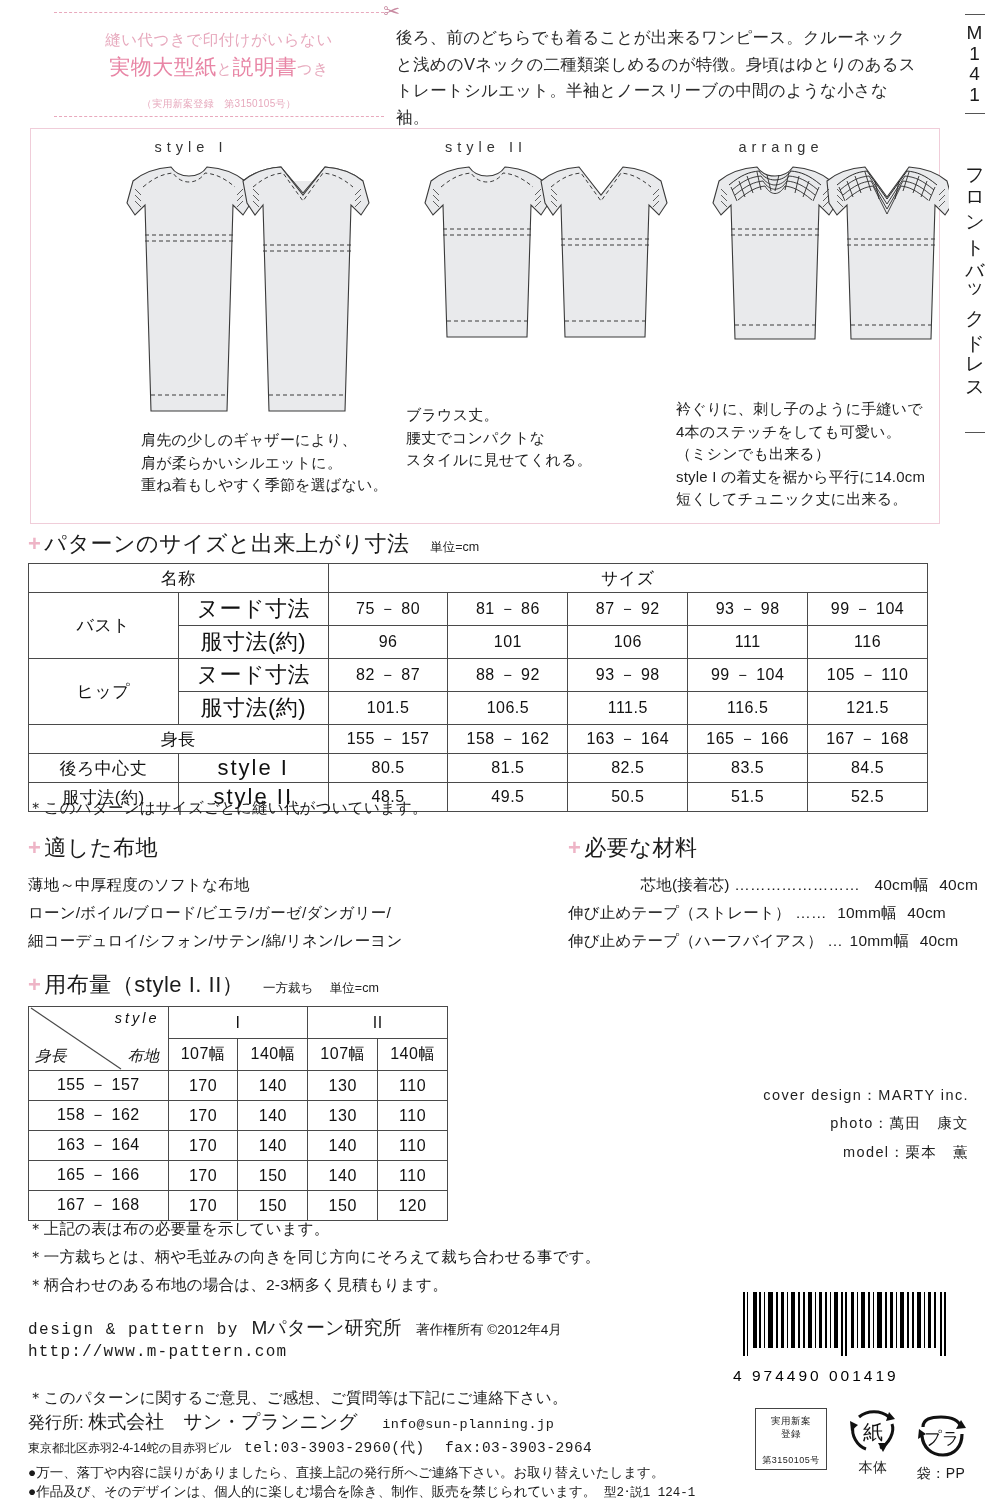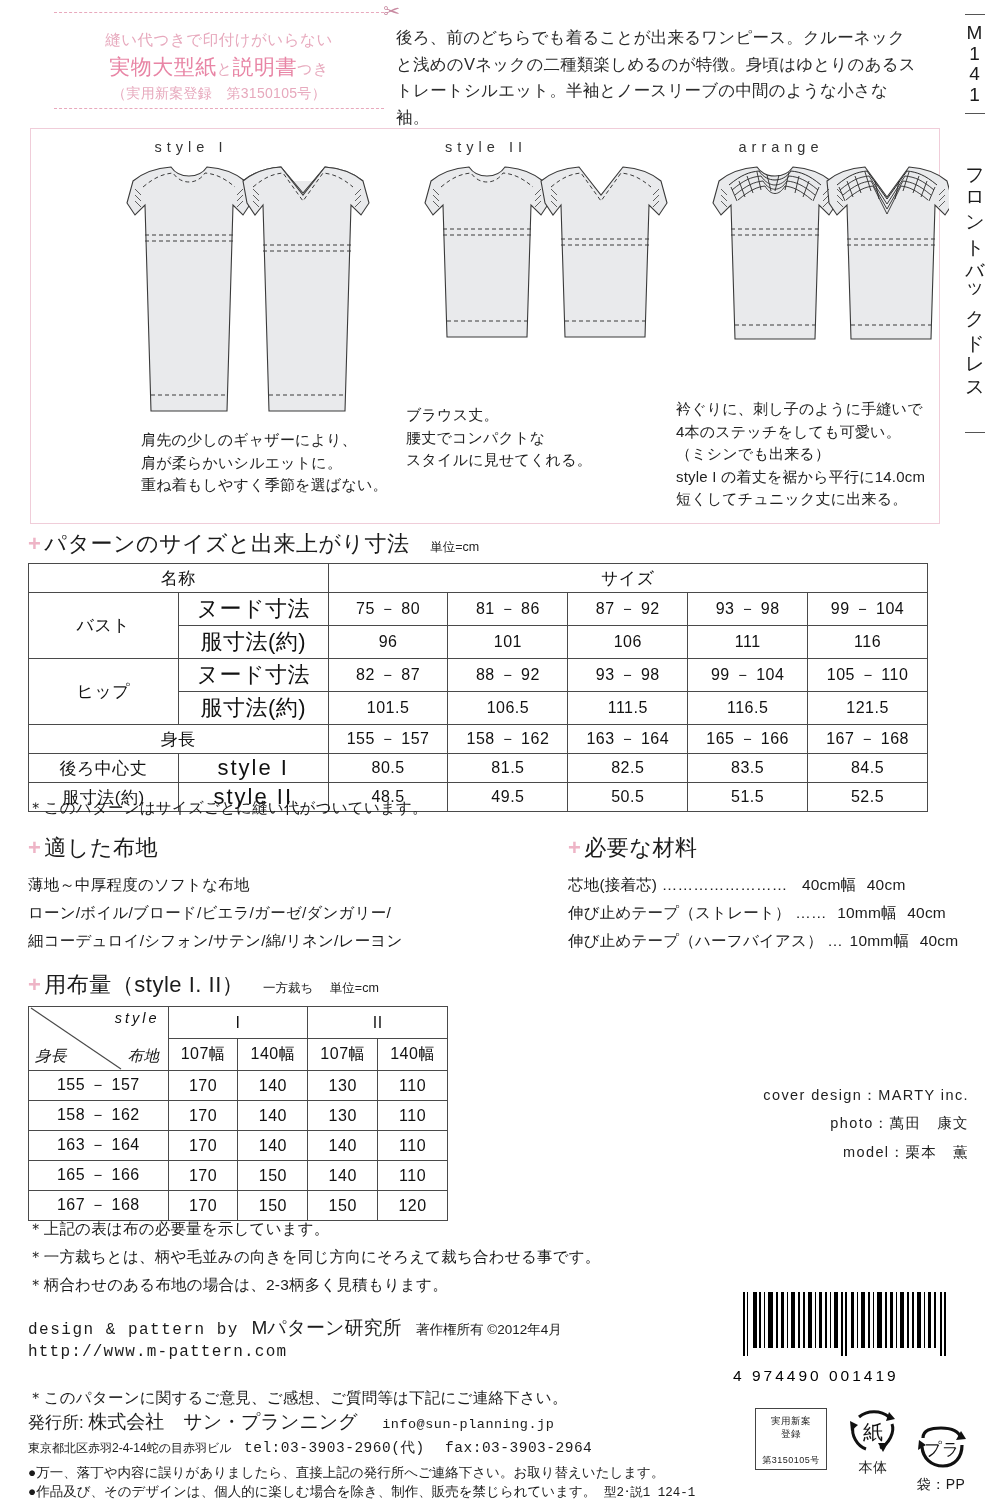--- a/index.html
+++ b/index.html
@@ -24,21 +24,21 @@
     margin-bottom:6px;
   }
   .scissors {
     position:absolute; right:-16px; top:-12px;
     font-size:20px; color:#c98ba2; line-height:1;
   }
   .promo .l1 { font-size:15.5px; color:#e7a9bd; letter-spacing:0.5px; }
   .promo .l2 { font-size:21px; color:#eb9bb5; letter-spacing:0.5px; margin-top:2px;}
   .promo .l2 b { font-weight:normal; color:#e885a5; }
   .promo .l2 .sm { font-size:15px; color:#e7a9bd;}
-  .promo .l3 { font-size:14px; color:#e7a9bd; margin-top:4px; letter-spacing:0.3px;}
+  .promo .l3 { font-size:10px; color:#e7a9bd; margin-top:16px; letter-spacing:0.3px;}
   .promo .dashes2 { border-top:1px dashed #e8a9bd; margin-top:5px; height:1px;}
 
   
   .desc {
     position:absolute; left:396px; top:24px; width:520px;
     font-size:16.5px; line-height:1.62; color:#2a2a2a;
     letter-spacing:0.2px;
   }
 
   
@@ -363,21 +363,21 @@
   <span class="plus">+</span><span>適した布地</span>
 </div>
 <div class="txt" style="left:28px; top:872px;">薄地～中厚程度のソフトな布地</div>
 <div class="txt" style="left:28px; top:900px;">ローン/ボイル/ブロード/ビエラ/ガーゼ/ダンガリー/</div>
 <div class="txt" style="left:28px; top:928px;">細コーデュロイ/シフォン/サテン/綿/リネン/レーヨン</div>
 
 <div class="sec-h" style="left:568px; top:833px;">
   <span class="plus">+</span><span>必要な材料</span>
 </div>
 
-<div class="txt" style="left:568px; top:872px; width:410px;">
+<div class="txt" style="left:568px; top:872px; width:410px;text-align:right;">
   <span>芯地(接着芯)</span>
   <span>……………………</span>
   <span style="margin-left:10px;">40cm幅</span>
   <span style="margin-left:6px;">40cm</span>
 </div>
 <div class="txt" style="left:568px; top:900px; width:410px;">
   <span>伸び止めテープ（ストレート）</span>
   <span>……</span>
   <span style="margin-left:6px;">10mm幅</span>
   <span style="margin-left:6px;">40cm</span>
@@ -554,21 +554,21 @@
       <g fill="#111">
         <polygon points="42,4 48,11 39,13"></polygon>
         <polygon points="36,44 31,35 41,35"></polygon>
         <polygon points="3,13 11,17 4,23"></polygon>
       </g>
       <text x="26" y="31" font-size="20" text-anchor="middle" fill="#111" font-family="'Liberation Sans',sans-serif">紙</text>
     </svg>
     <div class="mark-cap">本体</div>
   </div>
 
-  <div class="mark-item" style="left:158px; top:17px;">
+  <div class="mark-item" style="left:158px; top:6px;">
     <svg width="56" height="46" viewBox="0 0 56 46">
       <g fill="none" stroke="#111" stroke-width="3.2">
         <path d="M10 13 C10 5,18 3,28 3 C40 3,46 7,48 13"></path>
         <path d="M49 20 C49 32,42 41,30 41 C18 41,10 33,9 22"></path>
       </g>
       <g fill="#111">
         <polygon points="48,6 53,14 43,15"></polygon>
         <polygon points="6,15 13,20 5,25"></polygon>
       </g>
       <text x="29" y="30" font-size="17" text-anchor="middle" fill="#111" font-family="'Liberation Sans',sans-serif">プラ</text>

